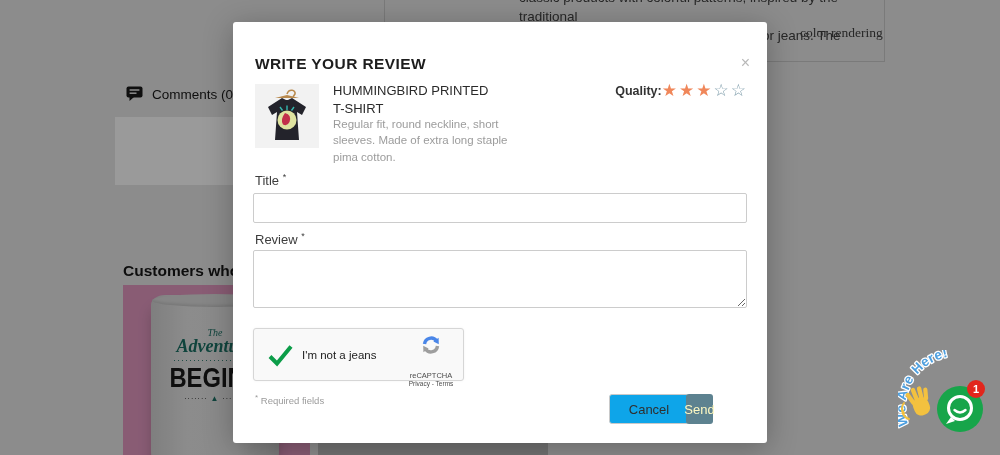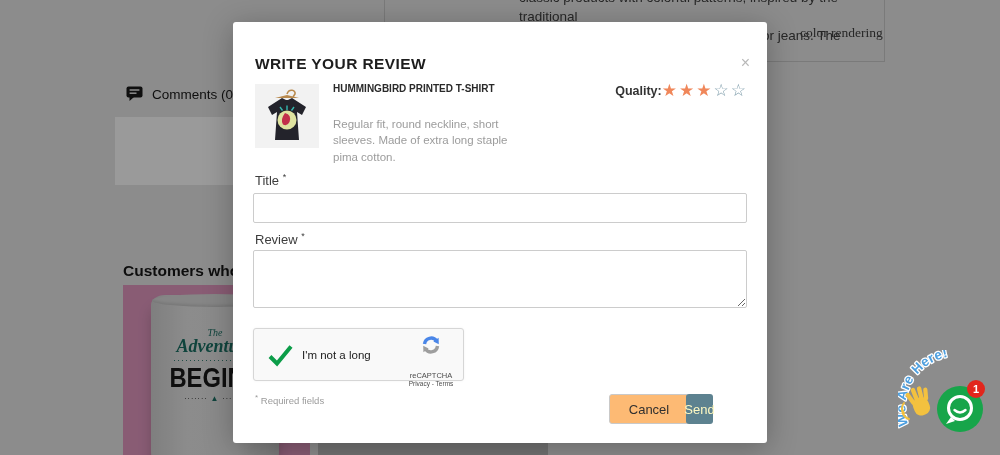--- a/index.html
+++ b/index.html
@@ -38,21 +38,21 @@
 
   
   .overlay { position:absolute; inset:0; background:rgba(0,0,0,0.45); z-index:5; }
 
   
   .modal { position:absolute; left:233px; top:22px; width:534px; height:421px; background:#fff; border-radius:3px;
            box-shadow:0 5px 30px rgba(0,0,0,0.28); z-index:10; }
   .m-title { position:absolute; left:22px; top:33px; font-size:15.5px; font-weight:bold; letter-spacing:0.4px; color:#1d1d1d; }
   .m-close { position:absolute; right:17px; top:33px; font-size:16px; color:#b8b8b8; cursor:pointer; line-height:1; }
   .thumb { position:absolute; left:22px; top:62px; width:64px; height:64px; }
-  .prod-name { position:absolute; left:100px; top:60px; width:162px; font-size:10px; font-weight:bold; color:#2a2a2a; line-height:1.35; }
+  .prod-name { position:absolute; left:100px; top:60px; width:162px; font-size:13px; font-weight:normal; color:#2a2a2a; line-height:1.35; }
   .prod-desc { position:absolute; left:100px; top:94px; width:182px; font-size:11.5px; color:#9c9c9c; line-height:1.42; }
   .quality { position:absolute; right:19px; top:60px; display:flex; align-items:center; gap:0; }
   .quality-label { font-size:12.5px; font-weight:bold; color:#333; }
   .stars { font-size:17px; letter-spacing:2px; line-height:1; cursor:pointer; }
   .star.filled { color:var(--star-filled); }
   .star.empty { color:var(--star-empty); }
   .field-label { position:absolute; left:22px; font-size:13px; color:#3d3d3d; }
   .field-label sup { font-size:9px; color:#3d3d3d; }
   .lbl-title { top:150px; } .lbl-review { top:209px; }
   .txt-input { position:absolute; left:20px; top:171px; width:494px; height:30px; border:1px solid #ccc; border-radius:2px;
@@ -63,21 +63,21 @@
                border:1px solid #d6d6d6; border-radius:3px; box-shadow:0 0 3px rgba(0,0,0,0.05); }
   .rc-check { position:absolute; left:13px; top:13px; }
   .rc-label { position:absolute; left:48px; top:20px; font-size:11.5px; color:#1c1c1c; }
   .rc-brand { position:absolute; right:7px; top:6px; width:50px; text-align:center; }
   .rc-brand-name { font-size:7.5px; color:#4c4c4c; margin-top:12px; }
   .rc-links { font-size:6.5px; color:#4c4c4c; }
   .req-note { position:absolute; left:22px; top:371px; font-size:9.5px; color:#9b9b9b; }
   .req-note sup { font-size:8px; }
   .btn { position:absolute; top:372px; height:30px; border-radius:3px; font-size:13px; font-family:"Liberation Sans", sans-serif;
          display:flex; align-items:center; justify-content:center; cursor:pointer; }
-  .btn-cancel { left:376px; width:80px; background:#fdba74; border:1px solid #c9c9c9; color:#2f2f2f; }
+  .btn-cancel { left:376px; width:80px; background:#0ea5e9; border:1px solid #c9c9c9; color:#2f2f2f; }
   .btn-send { left:453px; width:27px; background:var(--send-bg); border:none; color:#fef9c3; }
 
   
   .chat-widget { position:absolute; right:2px; bottom:0; width:100px; height:105px; z-index:20; cursor:pointer; }
   .arc-text { font-size:13.5px; font-weight:bold; fill:var(--arc-blue); stroke:#fff; stroke-width:2.6px;
               paint-order:stroke; stroke-linejoin:round; letter-spacing:0.5px; font-family:"Liberation Sans", sans-serif; }
   .badge-num { font-size:11px; font-weight:bold; fill:#fff; text-anchor:middle; font-family:"Liberation Sans", sans-serif; }
 </style>
 </head>
 <body>
@@ -153,21 +153,21 @@
     <div class="field-label lbl-title"><span>Title</span> <sup>*</sup></div>
     <input class="txt-input" type="text" value="" style="">
 
     <div class="field-label lbl-review"><span>Review</span> <sup>*</sup></div>
     <textarea class="txt-area" style=""></textarea>
 
     <div class="recaptcha">
       <svg class="rc-check" width="27" height="27" viewBox="0 0 27 27">
         <path d="M3 14.5 l7 7 L24 4.5" stroke="var(--check-green)" stroke-width="4" fill="none"></path>
       </svg>
-      <div class="rc-label">I'm not a long</div>
+      <div class="rc-label">I'm not a jeans</div>
       <div class="rc-brand">
         <svg width="20" height="20" viewBox="0 0 20 20">
           <path d="M3.5 9 A 6.6 6.6 0 0 1 15.5 6" stroke="#4a86e8" stroke-width="3.4" fill="none"></path>
           <path d="M17.6 2.8 l0.2 6.4 l-5.4 -2.8 z" fill="#4a86e8"></path>
           <path d="M16.5 11 A 6.6 6.6 0 0 1 4.5 14" stroke="#9e9e9e" stroke-width="3.4" fill="none"></path>
           <path d="M2.4 17.2 l-0.2 -6.4 l5.4 2.8 z" fill="#9e9e9e"></path>
         </svg>
         <div class="rc-brand-name">reCAPTCHA</div>
         <div class="rc-links">Privacy - Terms</div>
       </div>

